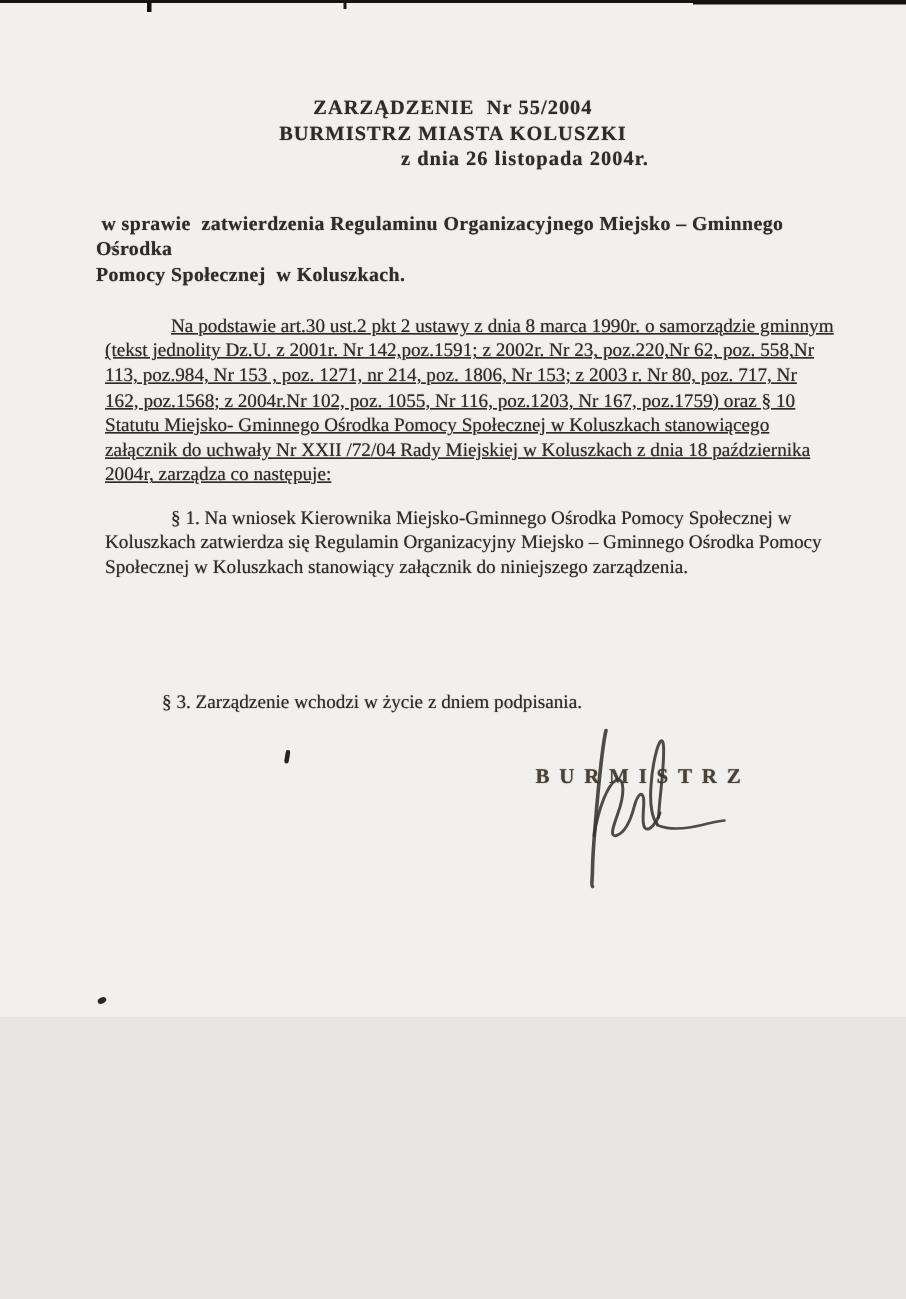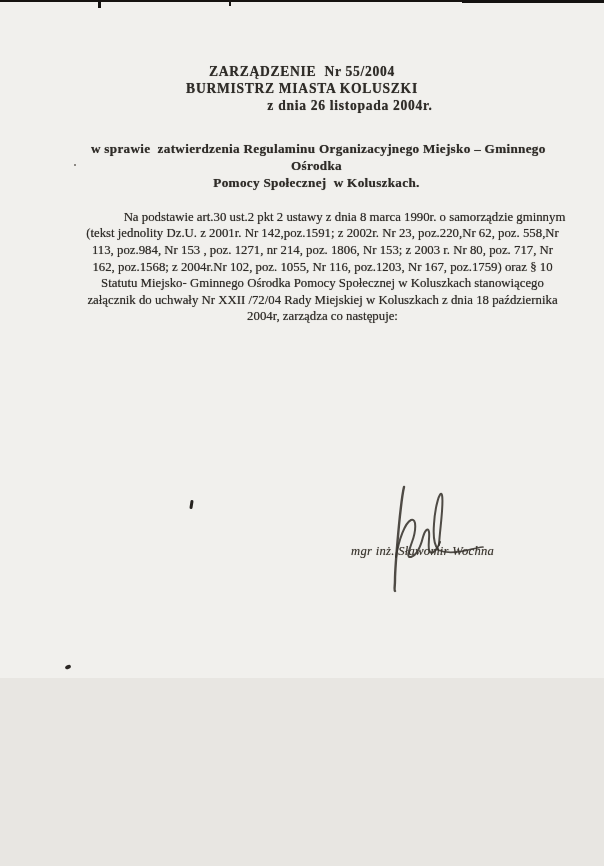--- a/index.html
+++ b/index.html
@@ -19,21 +19,20 @@
       radial-gradient(ellipse at 70% 40%, rgba(0,0,0,0.018), transparent 50%),
       linear-gradient(180deg, #efedeа 0%, #f2f1ee 25%, #f1f0ed 70%, #efeeeb 100%),
       #f1f0ed;
     background-color: #f1f0ed;
   }
   .t {
     position: absolute;
     color: #2f2c28;
     white-space: pre-wrap;
     text-shadow: 0 0 0.7px rgba(47,44,40,0.65);
-    text-align: center;
   }
   .hdr-line {
     left: 0; width: 604px;
     text-align: center;
     font-weight: bold;
     font-size: 13.6px;
     line-height: 16.6px;
     letter-spacing: 0.7px;
   }
   .hdr1 { top: 64px; }
@@ -44,21 +43,21 @@
     font-weight: bold;
     font-size: 13.2px;
     line-height: 16.8px;
     letter-spacing: 0.3px;
   }
   .body-par {
     left: 70px; width: 505px;
     font-size: 12.8px;
     line-height: 16.6px;
   }
-  .legal { top: 196px; text-indent: 44px; }
+  .legal { top: 196px; text-indent: 44px; text-decoration: underline; }
   .p1 { top: 324px; text-indent: 44px; }
   .p2 { top: 388px; text-indent: 44px; }
   .p3 { top: 447px; text-indent: 38px; }
   .stamp-office {
     top: 511px; left: 357px;
     font-weight: bold;
     font-size: 14px;
     letter-spacing: 6.5px;
     color: #474139;
     text-shadow: 0 0 0.8px rgba(71,65,57,0.7);
@@ -117,26 +116,30 @@
 Pomocy Społecznej  w Koluszkach.</p>
 
   <p class="t body-par legal">Na podstawie art.30 ust.2 pkt 2 ustawy z dnia 8 marca 1990r. o samorządzie gminnym
 (tekst jednolity Dz.U. z 2001r. Nr 142,poz.1591; z 2002r. Nr 23, poz.220,Nr 62, poz. 558,Nr
 113, poz.984, Nr 153 , poz. 1271, nr 214, poz. 1806, Nr 153; z 2003 r. Nr 80, poz. 717, Nr
 162, poz.1568; z 2004r.Nr 102, poz. 1055, Nr 116, poz.1203, Nr 167, poz.1759) oraz § 10
 Statutu Miejsko- Gminnego Ośrodka Pomocy Społecznej w Koluszkach stanowiącego
 załącznik do uchwały Nr XXII /72/04 Rady Miejskiej w Koluszkach z dnia 18 października
 2004r, zarządza co następuje:</p>
 
+  <p class="t body-par p1">§ 1. Na wniosek Kierownika Miejsko-Gminnego Ośrodka Pomocy Społecznej w
+Koluszkach zatwierdza się Regulamin Organizacyjny Miejsko – Gminnego Ośrodka Pomocy
+Społecznej w Koluszkach stanowiący załącznik do niniejszego zarządzenia.</p>
+  <p class="t body-par p3">§ 3. Zarządzenie wchodzi w życie z dniem podpisania.</p>
 
   <div class="speck-period"></div>
   <div class="speck-apostrophe"></div>
   <div class="speck-dot"></div>
 
-  <div class="t signer">mgr inż. Sławomir Wochna</div>
+  <div class="t stamp-office">BURMISTRZ</div>
 
   <svg class="sig-svg" viewBox="0 0 604 866">
     <g fill="none" stroke="#38332d" stroke-opacity="0.88" stroke-linecap="round" stroke-linejoin="round">
       <path d="M 404 487 C 403 491 401 505 399 525 C 397 547 395 568 395 580 C 395 586 394 590 395 591" stroke-width="2.4"></path>
       <path d="M 396 557 C 399 539 405 523 411 520 C 417 518 416 531 412 542 C 409 551 406 558 411 557 C 417 555 421 545 423 537 C 425 530 428 527 429 532 C 430 537 427 549 430 552 C 433 555 438 548 440 542" stroke-width="2"></path>
       <path d="M 439 545 C 440 528 444 503 442 495 C 440 489 435 507 434 524 C 433 537 435 546 438 549" stroke-width="2"></path>
       <path d="M 438 550 C 447 554 461 552 472 549 C 477 548 481 547 483 547" stroke-width="1.7"></path>
     </g>
   </svg>
 

